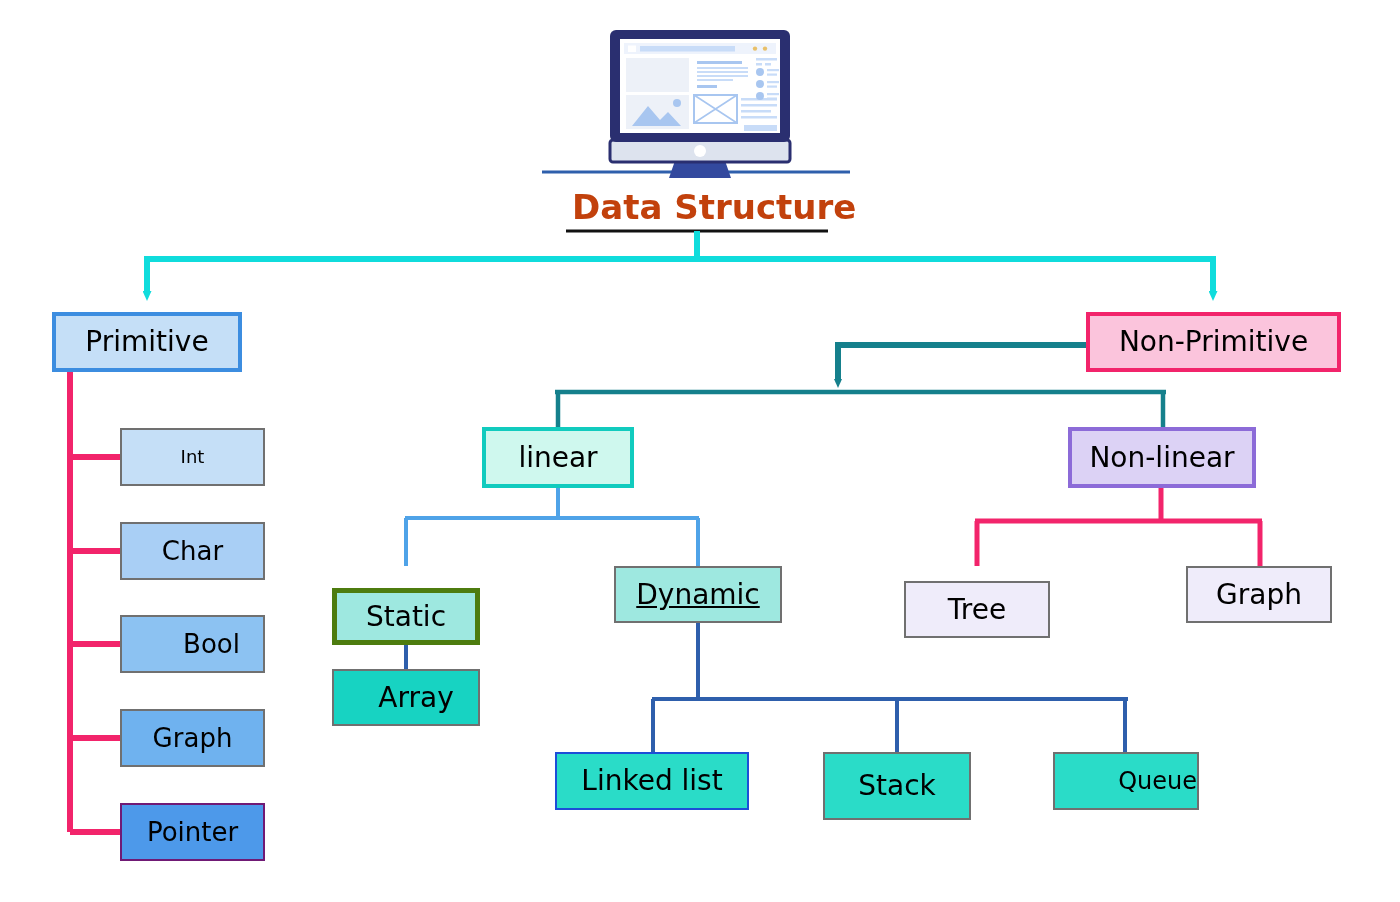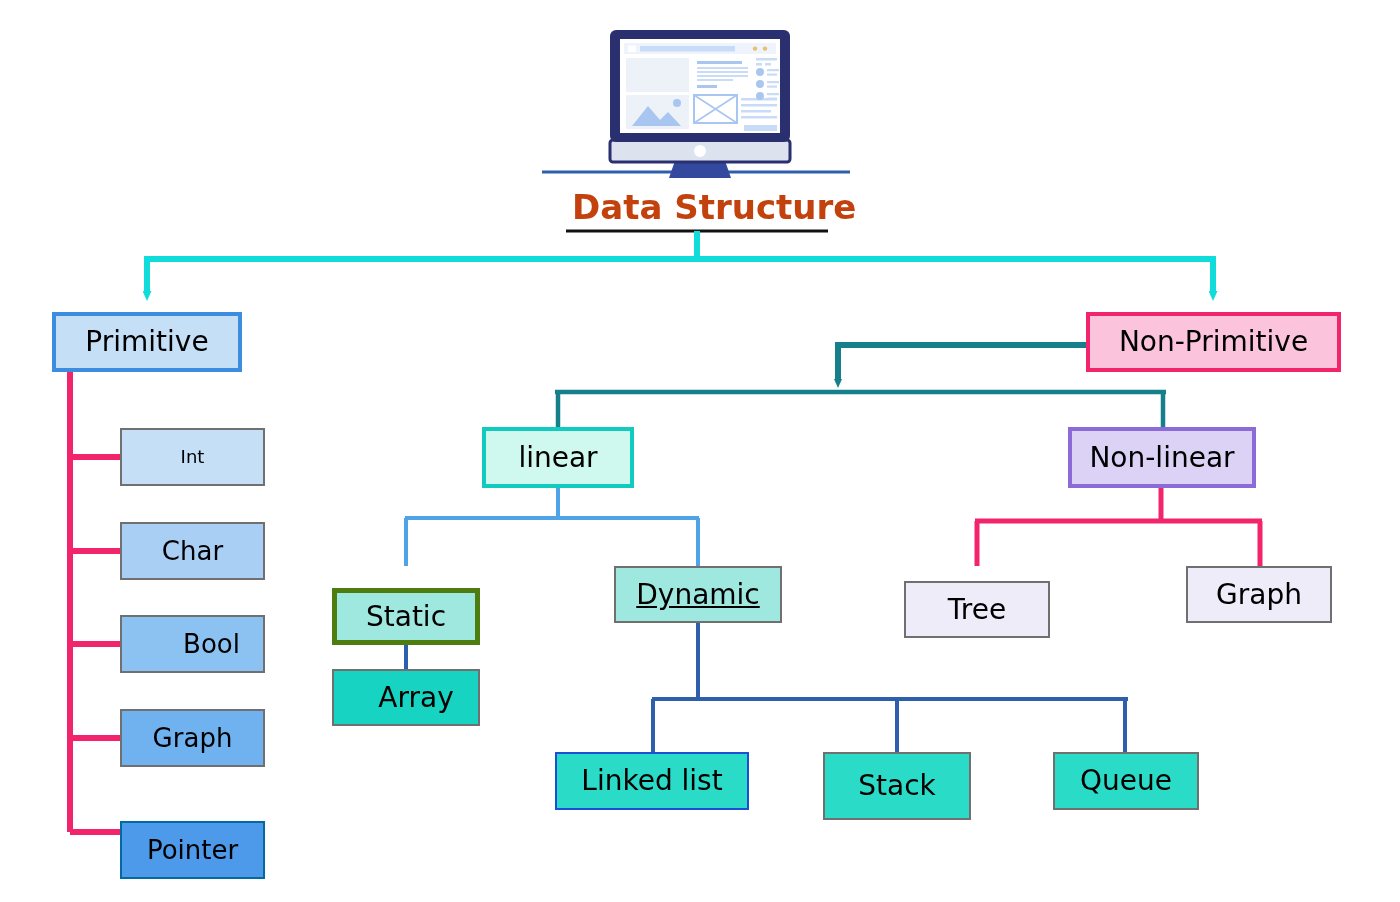--- a/index.html
+++ b/index.html
@@ -174,21 +174,21 @@
   </div>
 
   <div class="node" style="left:120px; top:615px; width:145px; height:58px; font-size:26px; background:#8CC2F2; border:2px solid #707070;padding-left:38px;">
     <span>Bool</span>
   </div>
 
   <div class="node" style="left:120px; top:709px; width:145px; height:58px; font-size:26px; background:#6FB2EF; border:2px solid #707070;">
     <span>Graph</span>
   </div>
 
-  <div class="node" style="left:120px; top:803px; width:145px; height:58px; font-size:26px; background:#4D99EA; border:2px solid #0369a1;margin-top:18px;">
+  <div class="node" style="left:120px; top:803px; width:145px; height:58px; font-size:26px; background:#4D99EA; border:2px solid #701a75;">
     <span>Pointer</span>
   </div>
 
   <div class="node" style="left:482px; top:427px; width:152px; height:61px; font-size:28px; background:#CFF8EE; border:4px solid #11CBBE;">
     <span>linear</span>
   </div>
 
   <div class="node" style="left:1068px; top:427px; width:188px; height:61px; font-size:28px; background:#DCD2F5; border:4px solid #8C6BD8;">
     <span>Non-linear</span>
   </div>
@@ -206,21 +206,21 @@
   </div>
 
   <div class="node" style="left:555px; top:752px; width:194px; height:58px; font-size:28px; background:#2ADCC8; border:2px solid #1d4ed8;">
     <span>Linked list</span>
   </div>
 
   <div class="node" style="left:823px; top:752px; width:148px; height:68px; font-size:28px; background:#2ADCC8; border:2px solid #707070;">
     <span>Stack</span>
   </div>
 
-  <div class="node" style="left:1053px; top:752px; width:146px; height:58px; font-size:28px; background:#2ADCC8; border:2px solid #707070;">
+  <div class="node" style="left:1053px; top:752px; width:146px; height:58px; font-size:24px; background:#2ADCC8; border:2px solid #707070;justify-content:flex-end;">
     <span>Queue</span>
   </div>
 
   <div class="node" style="left:904px; top:566px; width:146px; height:57px; font-size:28px; background:#EFECFA; border:2px solid #707070;margin-top:15px;">
     <span>Tree</span>
   </div>
 
   <div class="node" style="left:1186px; top:566px; width:146px; height:57px; font-size:28px; background:#EFECFA; border:2px solid #707070;">
     <span>Graph</span>
   </div>

